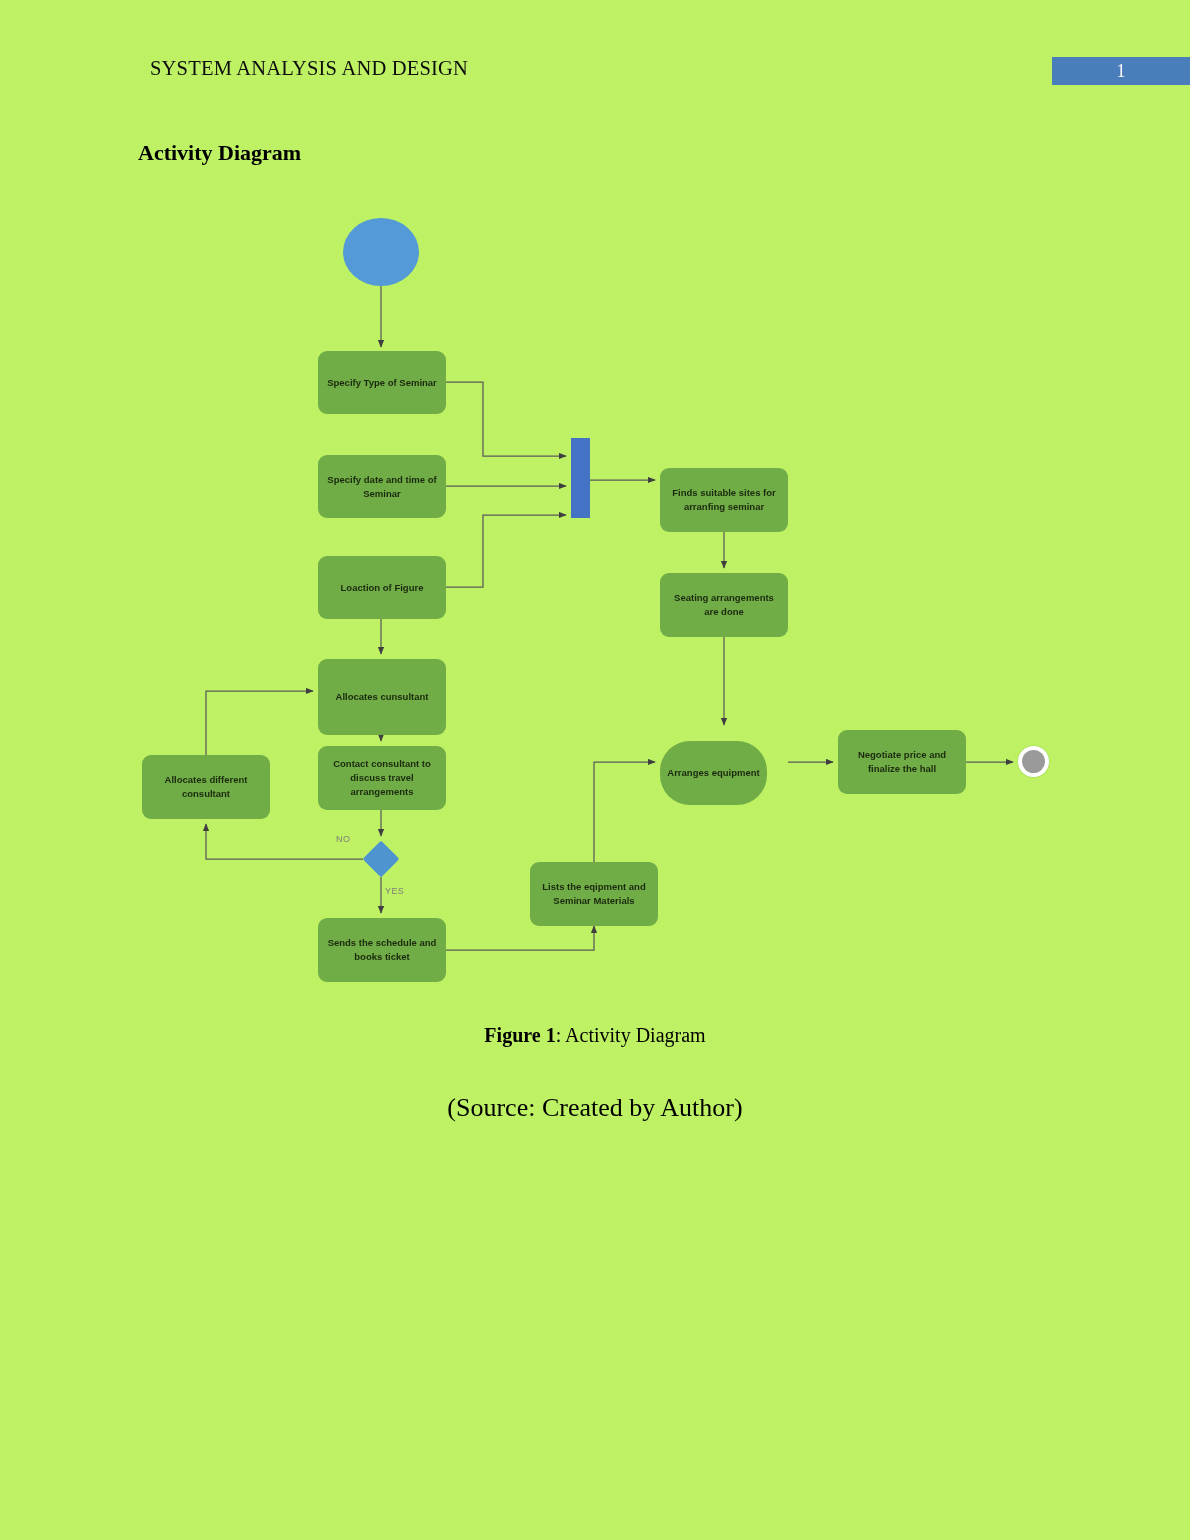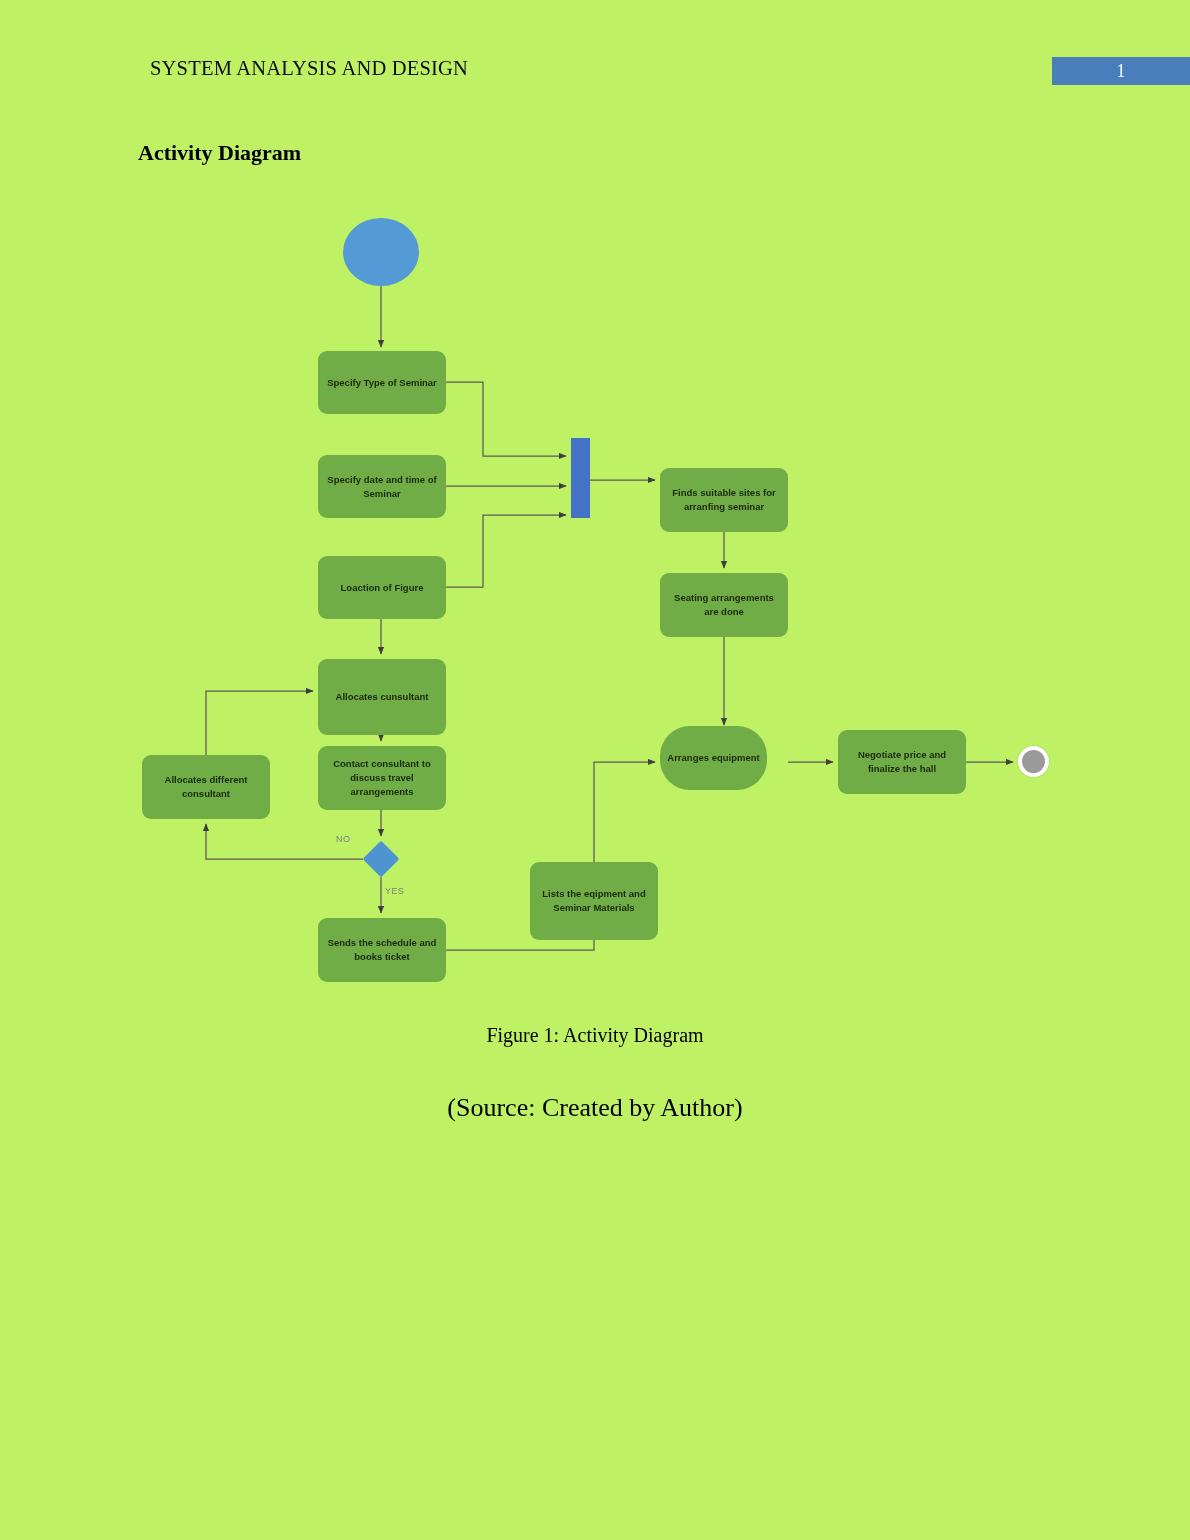--- a/index.html
+++ b/index.html
@@ -135,21 +135,21 @@
   .figure-caption {
     position: absolute;
     left: 0;
     top: 1024px;
     width: 1190px;
     text-align: center;
     font-family: "Liberation Serif", serif;
     font-size: 20px;
     color: #000000;
   }
-  .figure-caption .fig-strong { font-weight: normal; }
+  .figure-caption .fig-strong { font-weight: bold; }
   .figure-source {
     position: absolute;
     left: 0;
     top: 1093px;
     width: 1190px;
     text-align: center;
     font-family: "Liberation Serif", serif;
     font-size: 26px;
     color: #000000;
   }
@@ -250,25 +250,25 @@
 
     <div class="decision-diamond" style="left:368px; top:651px; width:26px; height:26px;"></div>
 
     <div class="edge-label" style="left:336px; top:639px;">NO</div>
     <div class="edge-label" style="left:385px; top:691px;">YES</div>
 
     <div class="node" style="left:318px; top:723px; width:128px; height:64px;">
       <span class="node-label">Sends the schedule and books ticket</span>
     </div>
 
-    <div class="node" style="left:530px; top:667px; width:128px; height:78px;">
+    <div class="node" style="left:530px; top:667px; width:128px; height:64px;">
       <span class="node-label">Lists the eqipment and Seminar Materials</span>
     </div>
 
-    <div class="node" style="left:660px; top:531px; width:107px; height:64px;border-radius:30px;">
+    <div class="node" style="left:660px; top:546px; width:107px; height:64px;border-radius:30px;">
       <span class="node-label">Arranges equipment</span>
     </div>
 
     <div class="node" style="left:838px; top:535px; width:128px; height:64px;">
       <span class="node-label">Negotiate price and finalize the hall</span>
     </div>
 
     <div class="end-node-ring" style="left:1018px; top:551px; width:31px; height:31px;"></div>
     <div class="end-node-dot" style="left:1022px; top:555px; width:23px; height:23px;"></div>
 

